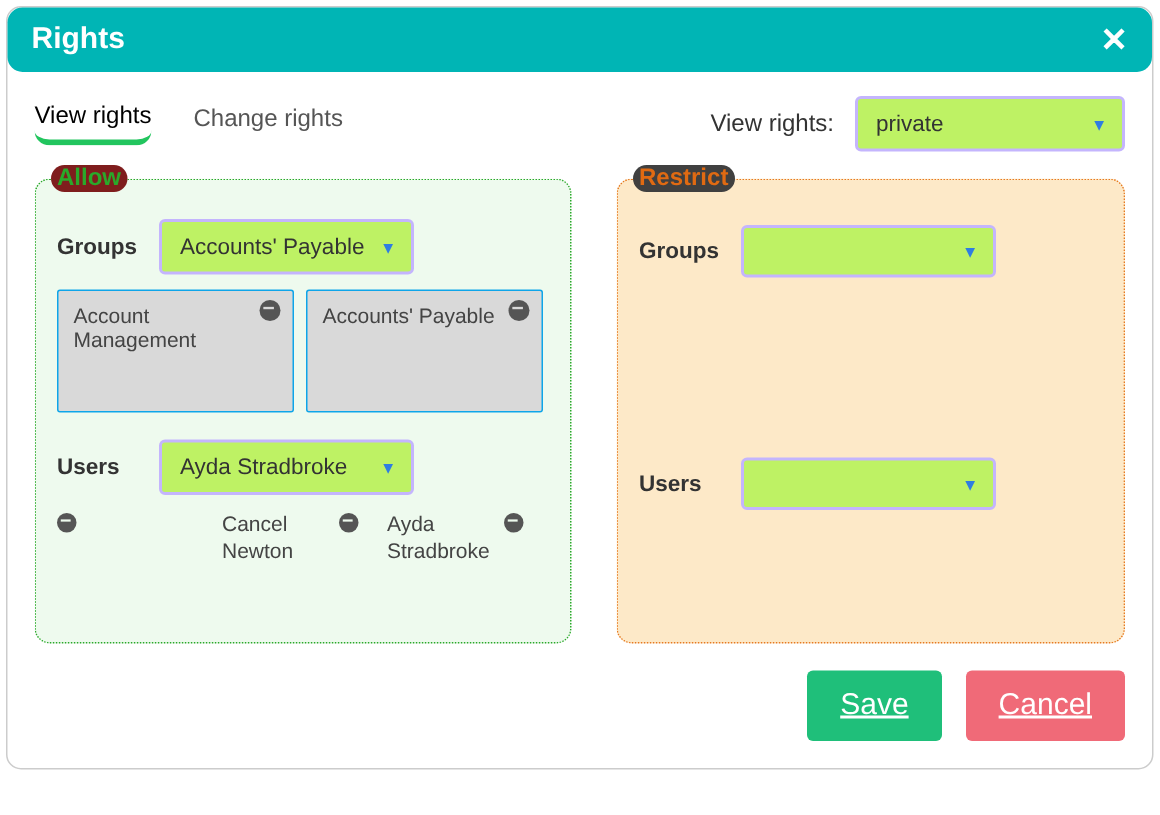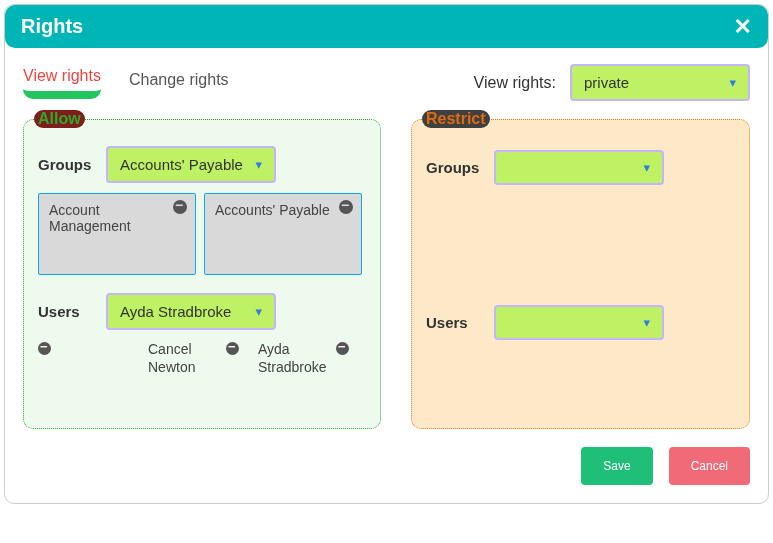--- a/index.html
+++ b/index.html
@@ -44,22 +44,22 @@
     gap: 28px;
     align-items: center;
   }
   .tab {
     font-size: 16px;
     color: #555;
     padding-bottom: 6px;
     cursor: pointer;
   }
   .tab.active {
-    color: #ef4444;
-    border-bottom: 8px solid #22c55e;
+    color: #000000;
+    border-bottom: 4px solid #22c55e;
   }
   .view-rights-label {
     margin-left: auto;
     font-size: 16px;
     color: #333;
     margin-right: -16px;
   }
   .dropdown {
     display: inline-flex;
     align-items: center;
@@ -191,23 +191,24 @@
   .footer {
     display: flex;
     justify-content: flex-end;
     gap: 16px;
     margin-top: 18px;
   }
   .btn {
     border: none;
     border-radius: 4px;
     padding: 12px 22px;
-    font-size: 12px;
+    font-size: 20px;
     color: #fff;
     cursor: pointer;
+    text-decoration: underline;
   }
   .btn-save { background: #1fbf7a; }
   .btn-cancel { background: #f06a78; }
   .empty-dd { min-width: 170px; }
 </style>
 </head>
 <body>
 
 <div class="dialog">
   <div class="titlebar">

